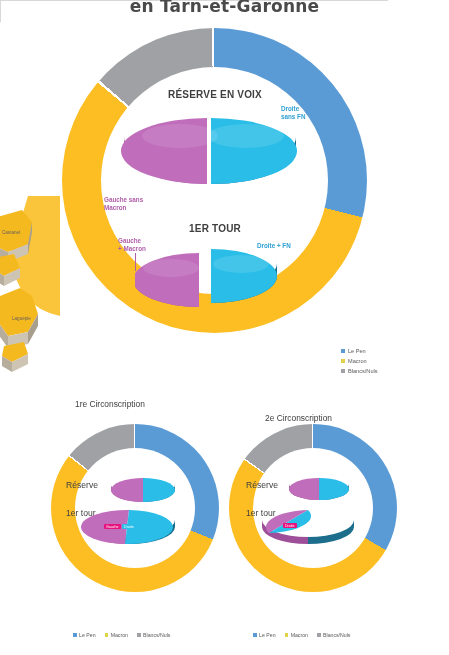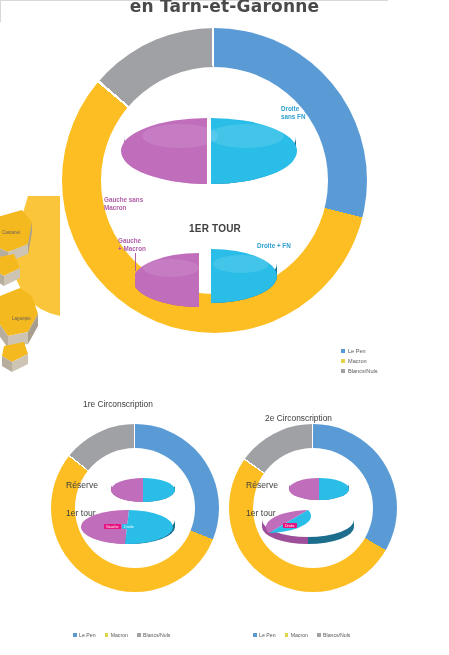--- a/index.html
+++ b/index.html
@@ -120,20 +120,21 @@
     <div class="ring" style="background:conic-gradient(
             #5B9BD5 0deg 104deg,
             #FCBE22 104deg 105deg,
             #FCBE22 105deg 310deg,
             #ffffff 310deg 311deg,
             #9FA1A4 311deg 359deg,
             #ffffff 359deg 360deg);"></div>
     <div class="hole"></div>
   </div>
 
+  <div class="section-title" style="left:120px;top:89px;width:190px;">RÉSERVE EN VOIX</div>
 
   <div class="pie-wrap" style="left:120px;top:108px;width:180px;height:85px;">
     <svg width="180" height="85" viewBox="0 0 180 85">
 
       <path d="M4 43 A86 33 0 0 0 87 76 L87 62 A86 33 0 0 1 4 29 Z" fill="#9E4F99"></path>
       <path d="M91 76 A86 33 0 0 0 176 43 L176 29 A86 33 0 0 1 91 62 Z" fill="#1C6E8C"></path>
 
       <path d="M87 10 A86 33 0 0 0 87 76 Z" fill="#C06EBB"></path>
 
       <path d="M91 10 A86 33 0 0 1 91 76 Z" fill="#29BDE8"></path>
@@ -173,21 +174,21 @@
     <div class="item">
       <span class="sq" style="background:#E0D34A"></span>
       <span class="tx">Macron</span>
     </div>
     <div class="item">
       <span class="sq" style="background:#9FA1A4"></span>
       <span class="tx">Blancs/Nuls</span>
     </div>
   </div>
 
-  <div class="circ-caption" style="left:83px;top:399px;">1re Circonscription</div>
+  <div class="circ-caption" style="left:75px;top:399px;">1re Circonscription</div>
   <div class="circ-caption" style="left:265px;top:413px;">2e Circonscription</div>
 
   <div class="donut-sm" style="left:51px;top:424px;">
     <div class="ring" style="position:absolute;inset:0;border-radius:50%;
         background:conic-gradient(
           #5B9BD5 0deg 112deg,
           #FCBE22 112deg 113deg,
           #FCBE22 113deg 308deg,
           #ffffff 308deg 309deg,
           #9FA1A4 309deg 359deg,

